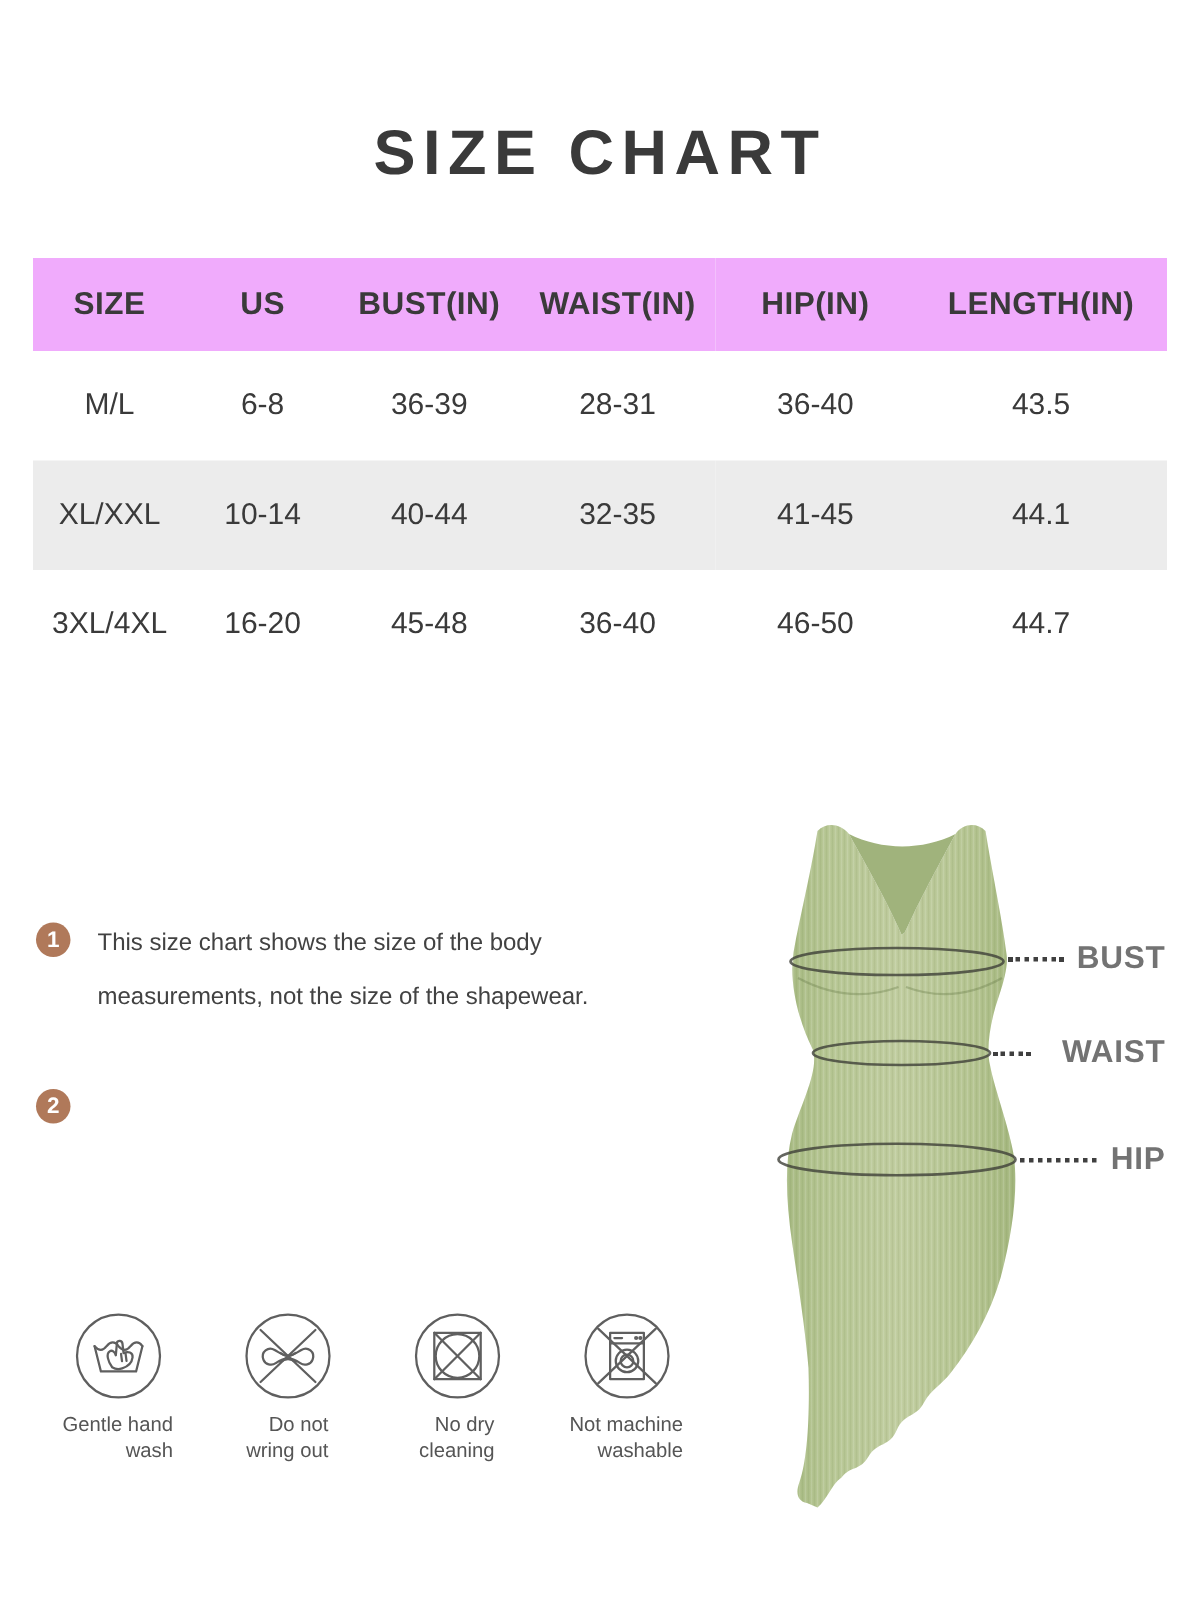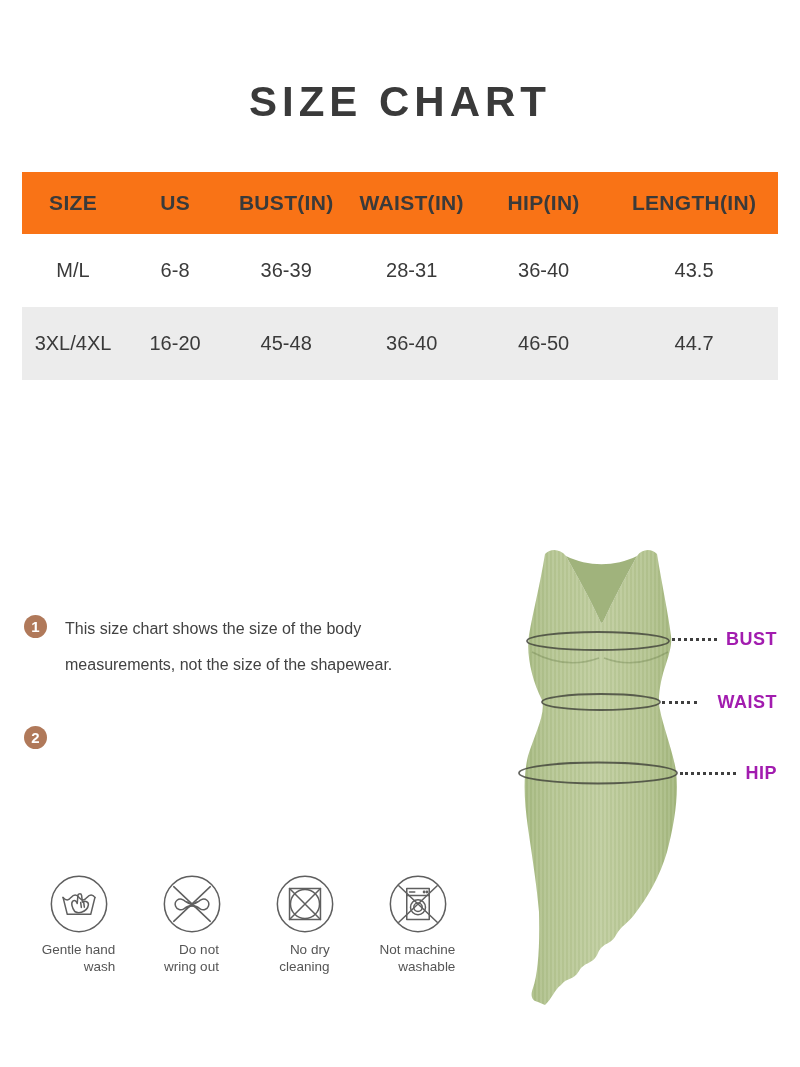--- a/index.html
+++ b/index.html
@@ -14,21 +14,21 @@
     text-align:center; font-size:42px; font-weight:700;
     letter-spacing:5px; color:#3a3a3a;
   }
 
   
   .size-table {
     position:absolute; top:172px; left:22px; width:756px;
     border-collapse:collapse; table-layout:fixed; color:#3a3a3a;
   }
   .size-table th {
-    height:60px; font-size:21px; font-weight:700; background:#f97316;
+    height:60px; font-size:21px; font-weight:700; background:#f0abfc;
     text-align:center; letter-spacing:0.3px;
   }
   .size-table td {
     height:71px; font-size:20px; font-weight:400; text-align:center;
   }
   .size-table tbody tr:nth-child(even) { background:#ececec; }
 
   
   .attention-heading {
     position:absolute; top:558px; left:65px;
@@ -46,22 +46,22 @@
     display:block; margin-left:41px; width:370px;
     font-size:16px; line-height:36px; color:#424242;
   }
 
   
   .figure { position:absolute; left:470px; top:540px; width:320px; height:470px; }
   .dress-svg { position:absolute; left:0; top:0; width:320px; height:470px; }
   .m-line { position:absolute; right:13px; height:26px; display:flex; align-items:center; }
   .m-line .leader { flex:1; height:0; border-top:3px dotted #3f3f3f; }
   .m-line .m-label {
-    margin-left:9px; font-size:18px; font-weight:700;
-    letter-spacing:0.5px; color:#a21caf; white-space:nowrap;
+    margin-left:9px; font-size:21px; font-weight:700;
+    letter-spacing:0.5px; color:#737373; white-space:nowrap;
   }
   .m-bust  { top:86px;  left:202px; }
   .m-waist { top:149px; left:192px;gap:12px; }
   .m-hip   { top:220px; left:210px; }
 
   
   .care { position:absolute; left:22px; top:874px; display:flex; }
   .care-item { width:113px; display:flex; flex-direction:column; align-items:center; }
   .care-circle svg { width:60px; height:60px; display:block; }
   .care-label {
@@ -97,20 +97,28 @@
       </tr>
     </thead>
     <tbody>
       <tr>
         <td>M/L</td>
         <td>6-8</td>
         <td>36-39</td>
         <td>28-31</td>
         <td>36-40</td>
         <td>43.5</td>
+      </tr>
+      <tr>
+        <td>XL/XXL</td>
+        <td>10-14</td>
+        <td>40-44</td>
+        <td>32-35</td>
+        <td>41-45</td>
+        <td>44.1</td>
       </tr>
       <tr>
         <td>3XL/4XL</td>
         <td>16-20</td>
         <td>45-48</td>
         <td>36-40</td>
         <td>46-50</td>
         <td>44.7</td>
       </tr>
     </tbody>

